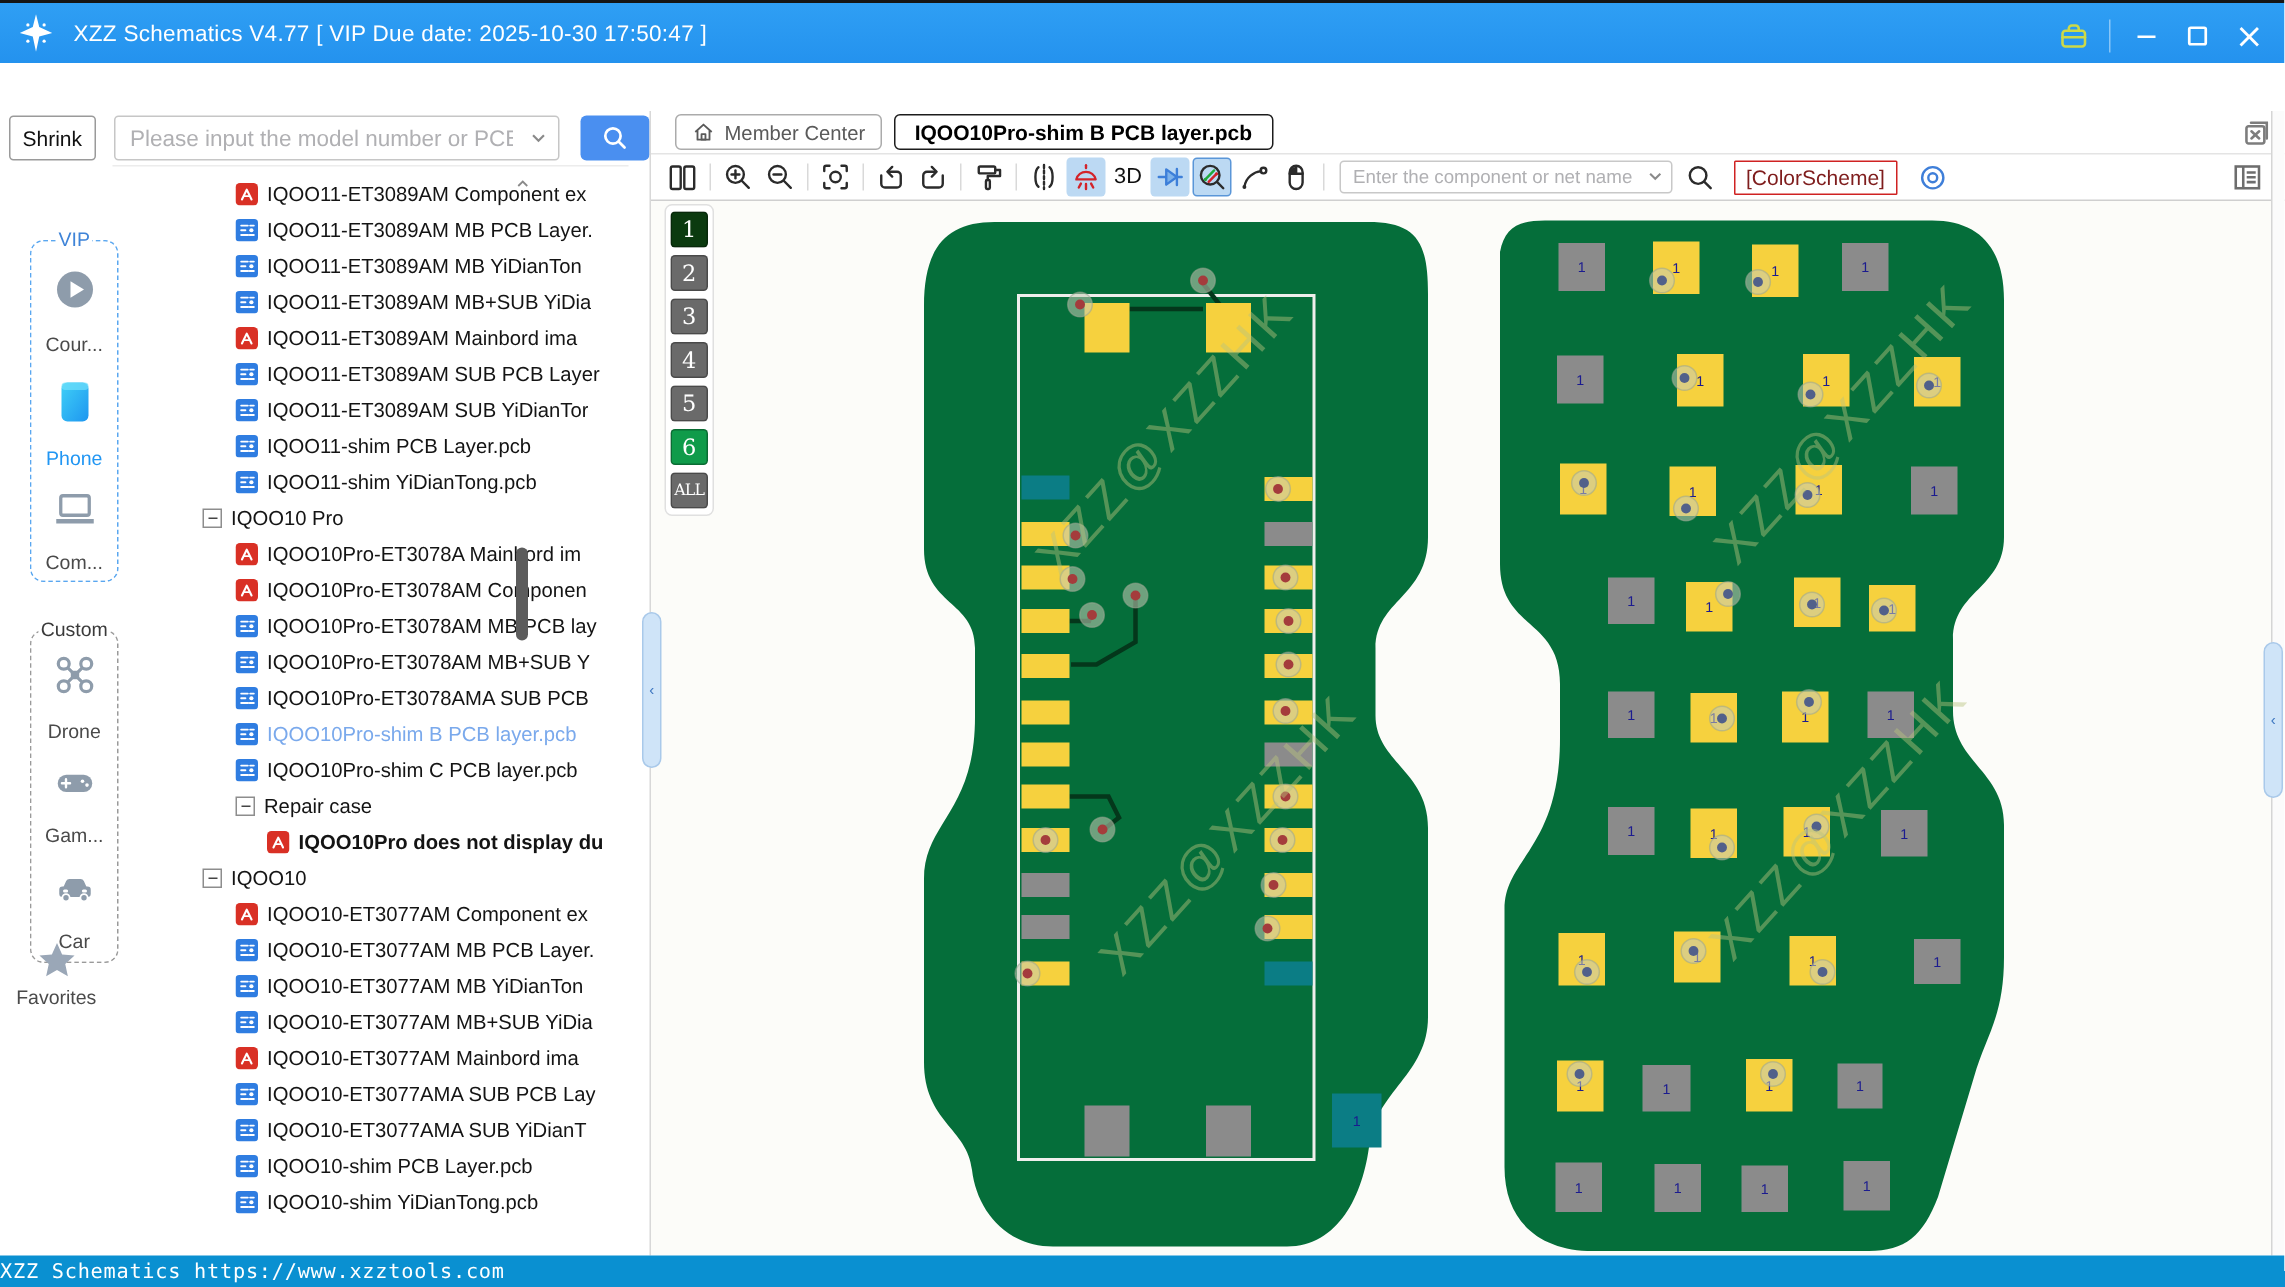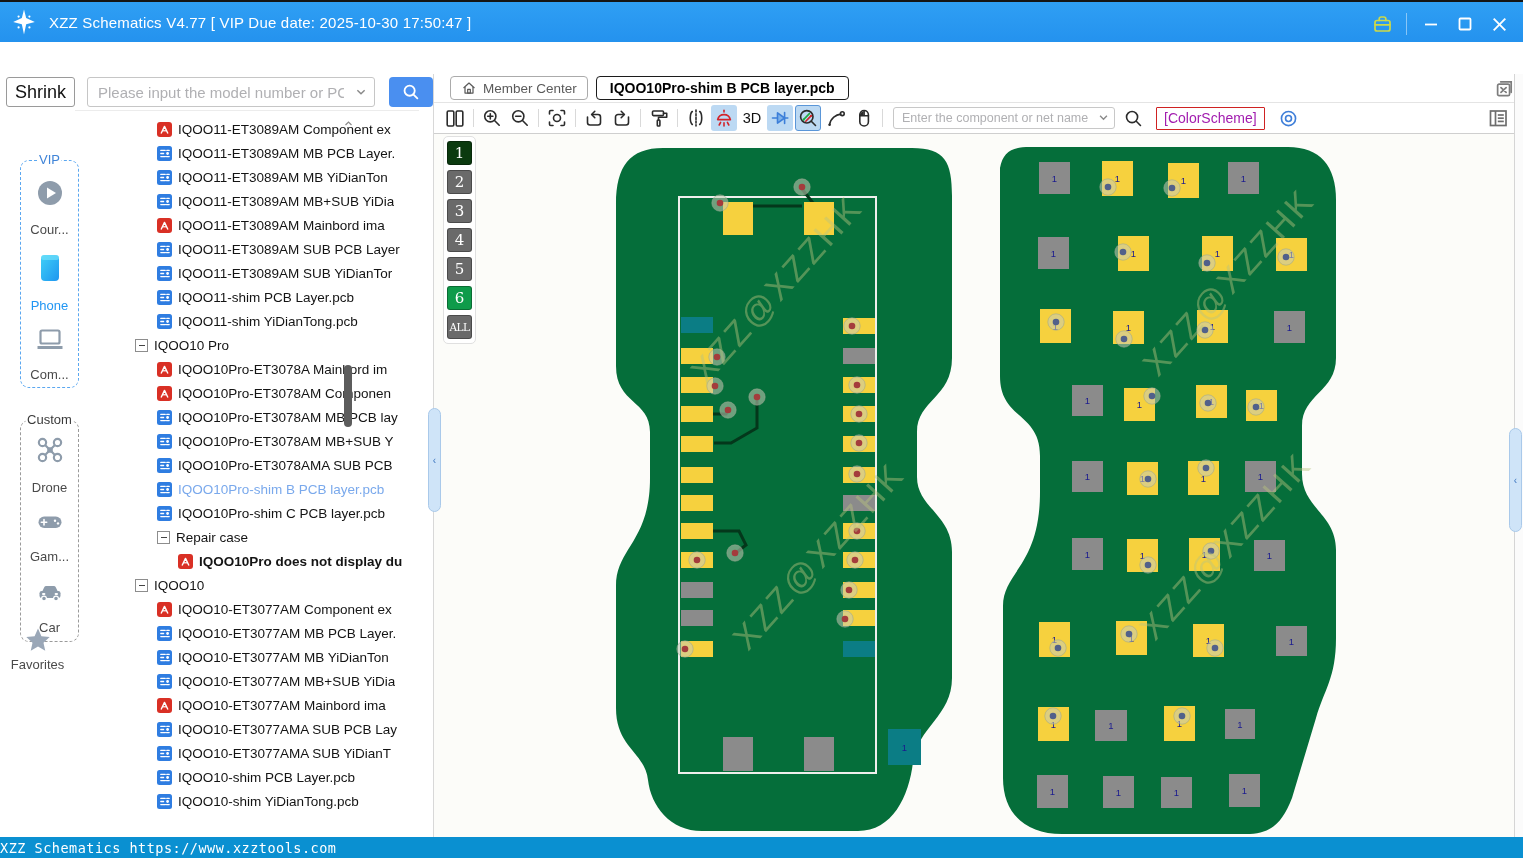--- a/index.html
+++ b/index.html
@@ -18,21 +18,21 @@
 
   
   .menubar { position:absolute; left:0; top:42px; width:1523px; height:32px; background:#f1f1f1;
     border-bottom:1px solid #dcdcdc; display:flex; align-items:center; padding-left:18px; gap:27px; }
   .menu-item { font-size:14.5px; color:#1d1d1d; }
 
   
   .left-pane { position:absolute; left:0; top:74px; width:433px; height:763px; background:#fff; }
   .search-row { position:absolute; left:0; top:0; width:433px; height:36px; display:flex; align-items:center; }
   .shrink-btn { margin-left:6px; height:30px; padding:0 8px; border:1px solid #9a9a9a; border-radius:3px;
-    background:#fff; font-size:18px; color:#111; display:flex; align-items:center; }
+    background:#fff; font-size:14px; color:#111; display:flex; align-items:center; }
   .model-input-wrap { position:relative; margin-left:12px; width:300px; height:30px; }
   .model-input-wrap input { width:100%; height:100%; border:1px solid #c6c6c6; border-radius:3px;
     font-size:15px; padding:0 30px 0 10px; color:#333; outline:none; font-family:"Liberation Sans",sans-serif;}
   .model-input-wrap .chev { position:absolute; right:6px; top:7px; }
   input::placeholder { color:#b0b0b3; }
   .search-btn { margin-left:14px; width:46px; height:30px; background:#4a8ff0; border:none; border-radius:4px;
     display:flex; align-items:center; justify-content:center; }
 
   
   .side-col { position:absolute; left:0; top:36px; width:75px; height:727px; }
@@ -81,21 +81,21 @@
   .tbtn.active { background:#bcd9f3; }
   .tbtn.bordered { border:1px solid #5a96d8; background:#bcd9f3; }
   .tbtn .t3d { font-size:14.5px; color:#101010; }
   .tsep { width:1px; height:18px; background:#d9d9d9; margin:0 4px; flex:0 0 auto; }
   .net-input-wrap { position:relative; width:222px; height:22px; margin-left:6px; flex:0 0 auto; }
   .net-input-wrap input { width:100%; height:100%; border:1px solid #c8c8c8; border-radius:3px; font-size:12.5px;
     padding:0 22px 0 8px; color:#333; outline:none; font-family:"Liberation Sans",sans-serif; }
   .net-input-wrap .chev { position:absolute; right:4px; top:3px; }
   .net-search { margin-left:8px; display:flex; }
   .colorscheme { margin-left:12px; height:23px; border:1.5px solid #cf2222; display:flex; align-items:center;
-    padding:0 7px; font-size:14px; color:#a21caf; border-radius:1px; }
+    padding:0 7px; font-size:14px; color:#7f1d1d; border-radius:1px; }
   .eye { margin-left:13px; display:flex; }
   .tb-space { flex:1 1 auto; }
   .panel-toggle { margin-right:14px; display:flex; }
 
   
   .canvas { position:absolute; left:0; top:60px; width:1080px; height:703px; background:#fcfcf9; overflow:hidden; }
   .canvas svg.pcb { position:absolute; left:0; top:0; }
   .layer-panel { position:absolute; left:9px; top:2px; width:33px; background:#fff; border:1px solid #e0e0e0;
     border-radius:5px; padding:4px 0; display:flex; flex-direction:column; align-items:center; gap:5px; }
   .layer-btn { width:25px; height:24px; border-radius:3px; border:1px solid rgba(0,0,0,.3); color:#fff;

